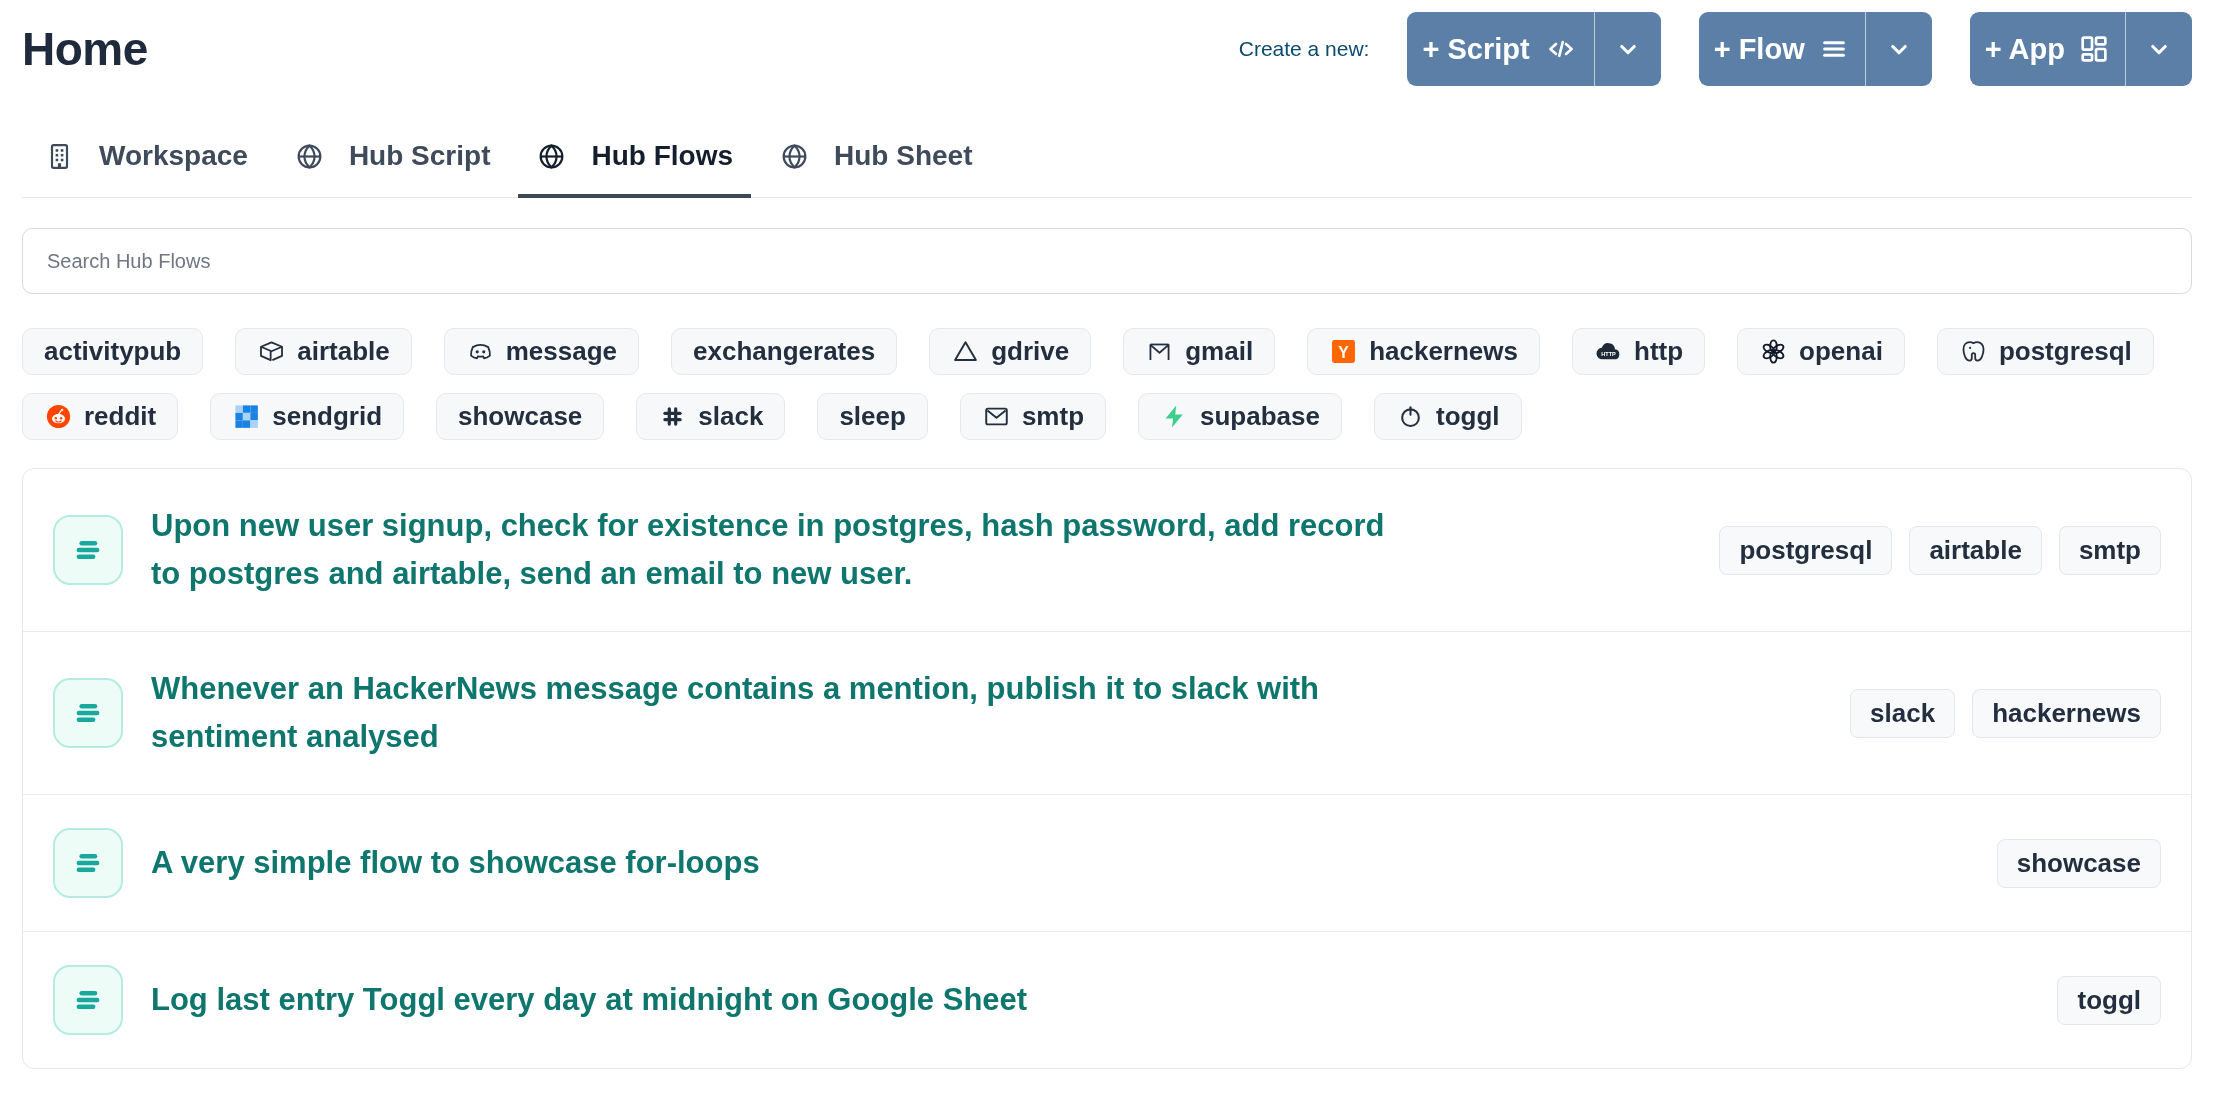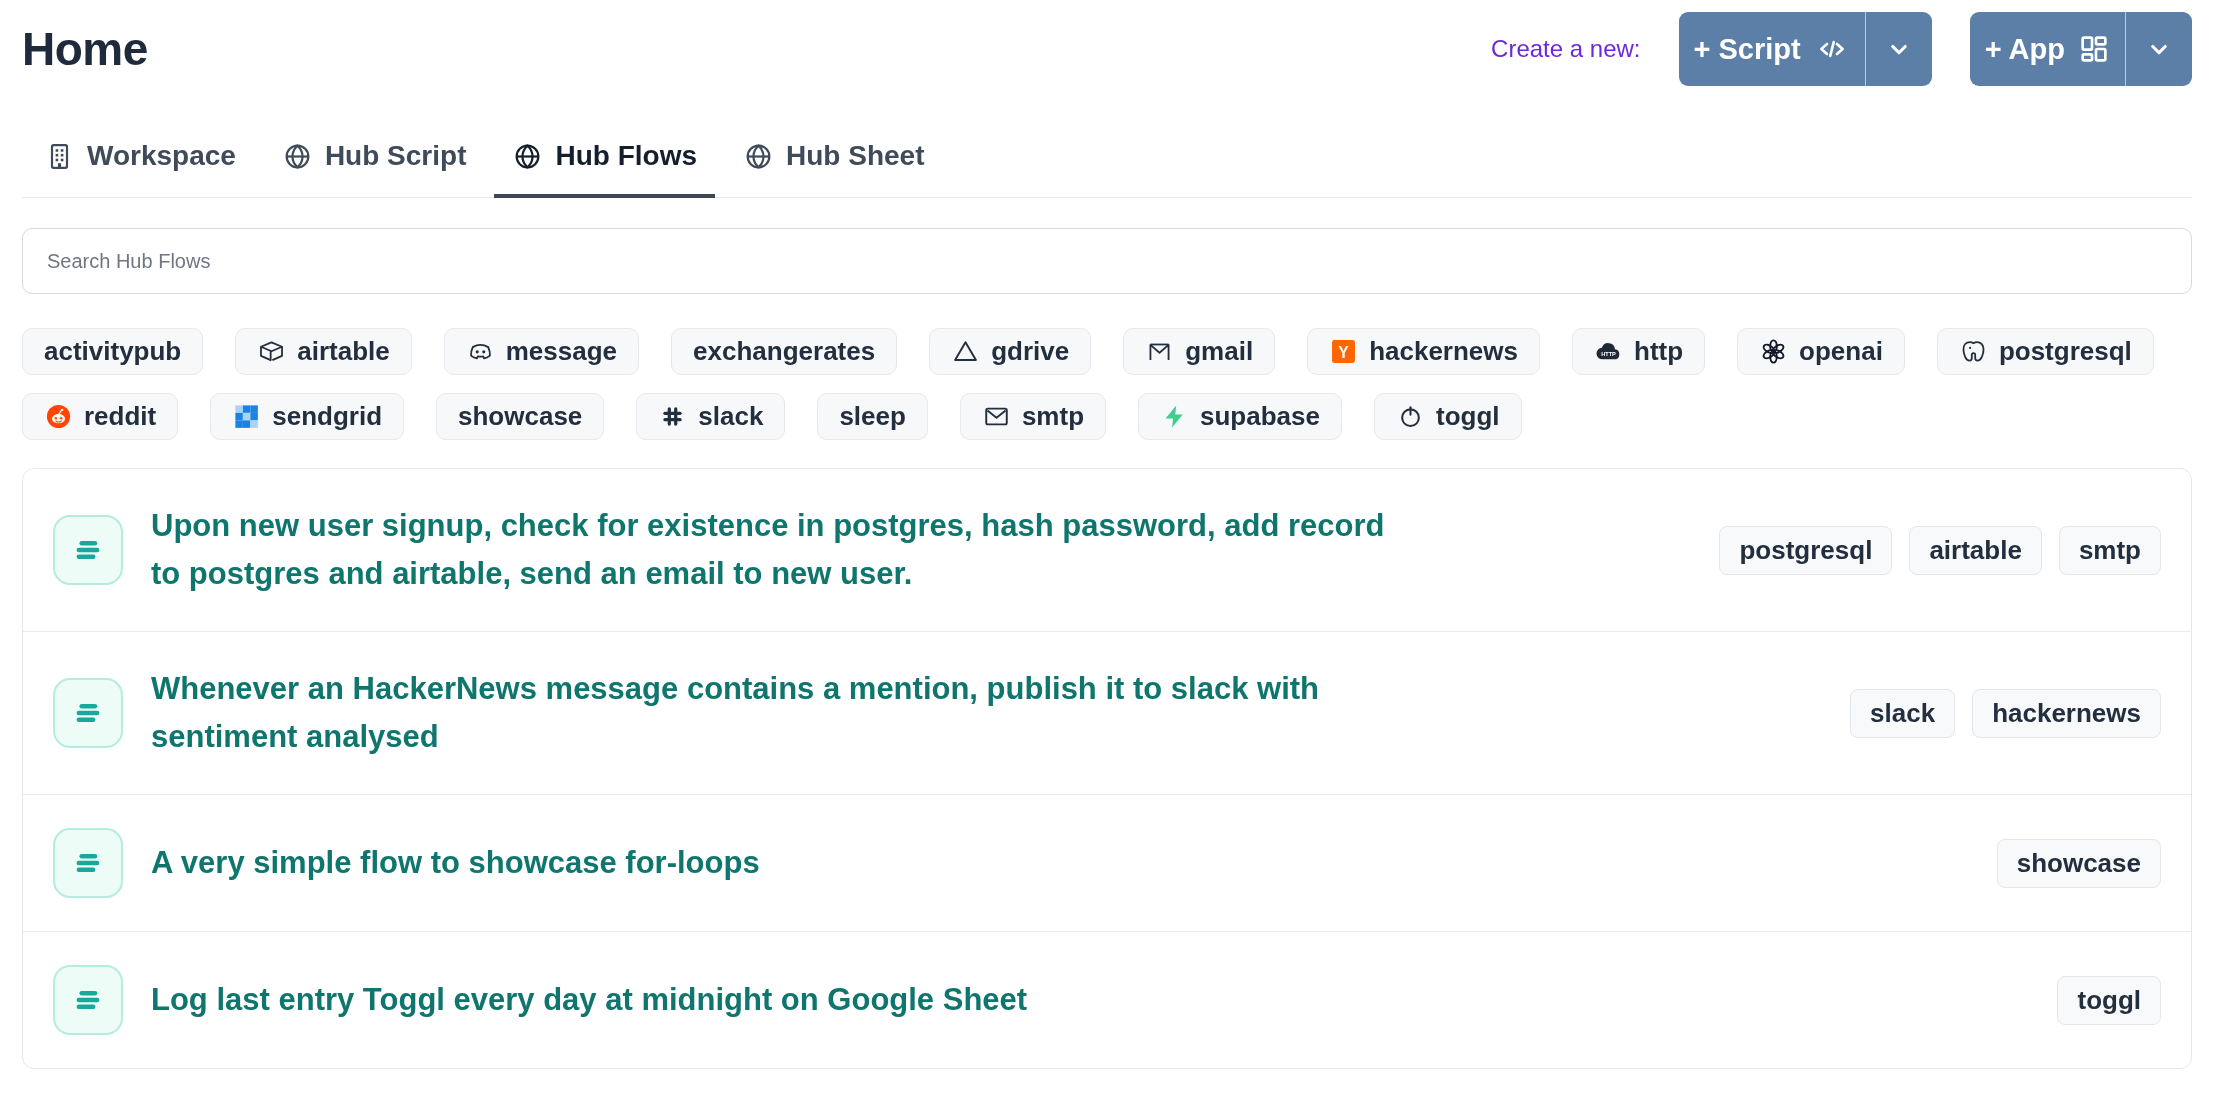--- a/index.html
+++ b/index.html
@@ -9,29 +9,29 @@
     background: #ffffff;
     font-family: "Liberation Sans", sans-serif;
     color: #1f2a3c;
   }
   .page { padding: 8px 22px 0 22px; }
 
   
   .header { display: flex; align-items: center; justify-content: space-between; margin-top: 4px; gap: 37px; }
   .page-title { font-size: 46px; font-weight: 700; letter-spacing: -0.5px; color: #1f2a3c; margin: 0; }
   .create-area { display: flex; align-items: center; gap: 38px; }
-  .create-label { font-size: 24px; color: #6d28d9; }
+  .create-label { font-size: 21px; color: #0c4a6e; }
   .splitbtn { display: flex; align-items: stretch; background: #5b7fa6; border-radius: 9px; color: #fff; height: 74px; overflow: hidden; }
   .splitbtn .main { display: flex; align-items: center; gap: 13px; padding: 0 15px; font-size: 29px; font-weight: 700; border-right: 1px solid rgba(255,255,255,0.6); cursor: pointer; }
   .splitbtn .chev { width: 66px; display: flex; align-items: center; justify-content: center; cursor: pointer; }
   .splitbtn svg { display: block; }
 
   
   .tabs { display: flex; gap: 10px; margin-top: 42px; border-bottom: 1px solid #e6e8eb; padding: 0 4px; }
-  .tab { display: flex; gap: 12px; padding: 12px 18px 22px 18px; font-size: 28px; font-weight: 600; color: #3f4a5a; border-bottom: 4px solid transparent; margin-bottom: -1px; cursor: pointer; }
+  .tab { display: flex; gap: 24px; padding: 12px 18px 22px 18px; font-size: 28px; font-weight: 600; color: #3f4a5a; border-bottom: 4px solid transparent; margin-bottom: -1px; cursor: pointer; }
   .tab.active { color: #141e2c; font-weight: 700; border-bottom-color: #3d4856; }
   .tab svg { width: 31px; height: 31px; }
 
   
   .search-wrap { margin-top: 30px; }
   .search-input { width: 100%; height: 66px; border: 1px solid #d7dade; border-radius: 10px; padding: 0 24px; font-size: 20px; font-family: "Liberation Sans", sans-serif; color: #111827; outline: none; }
   .search-input::placeholder { color: #6f7683; }
 
   
   .filters { margin-top: 34px; display: flex; flex-wrap: wrap; gap: 18px 32px; }
@@ -72,20 +72,39 @@
             <div class="chev">
               <span style="display: inline-flex; align-items: center;">
                 <svg width="30" height="30" viewBox="0 0 24 24" fill="none" stroke="#fff" stroke-width="2.5" stroke-linecap="round" stroke-linejoin="round">
                   <path d="M7 10l5 5 5-5"></path>
                 </svg>
               </span>
             </div>
           </div>
           <div class="splitbtn">
             <div class="main">
+              <span>+ Flow</span>
+              <span style="display: inline-flex; align-items: center;">
+                <svg width="32" height="30" viewBox="0 0 24 24" fill="none" stroke="#fff" stroke-width="2.4" stroke-linecap="round">
+                  <path d="M4.5 7h15"></path>
+                  <path d="M4.5 12h15"></path>
+                  <path d="M4.5 17h15"></path>
+                </svg>
+              </span>
+            </div>
+            <div class="chev">
+              <span style="display: inline-flex; align-items: center;">
+                <svg width="30" height="30" viewBox="0 0 24 24" fill="none" stroke="#fff" stroke-width="2.5" stroke-linecap="round" stroke-linejoin="round">
+                  <path d="M7 10l5 5 5-5"></path>
+                </svg>
+              </span>
+            </div>
+          </div>
+          <div class="splitbtn">
+            <div class="main">
               <span>+ App</span>
               <span style="display: inline-flex; align-items: center;">
                 <svg width="32" height="32" viewBox="0 0 24 24" fill="none" stroke="#fff" stroke-width="2">
                   <rect x="3.5" y="3.5" width="7" height="9" rx="1"></rect>
                   <rect x="13.5" y="3.5" width="7" height="5" rx="1"></rect>
                   <rect x="13.5" y="12" width="7" height="8.5" rx="1"></rect>
                   <rect x="3.5" y="16" width="7" height="4.5" rx="1"></rect>
                 </svg>
               </span>
             </div>

